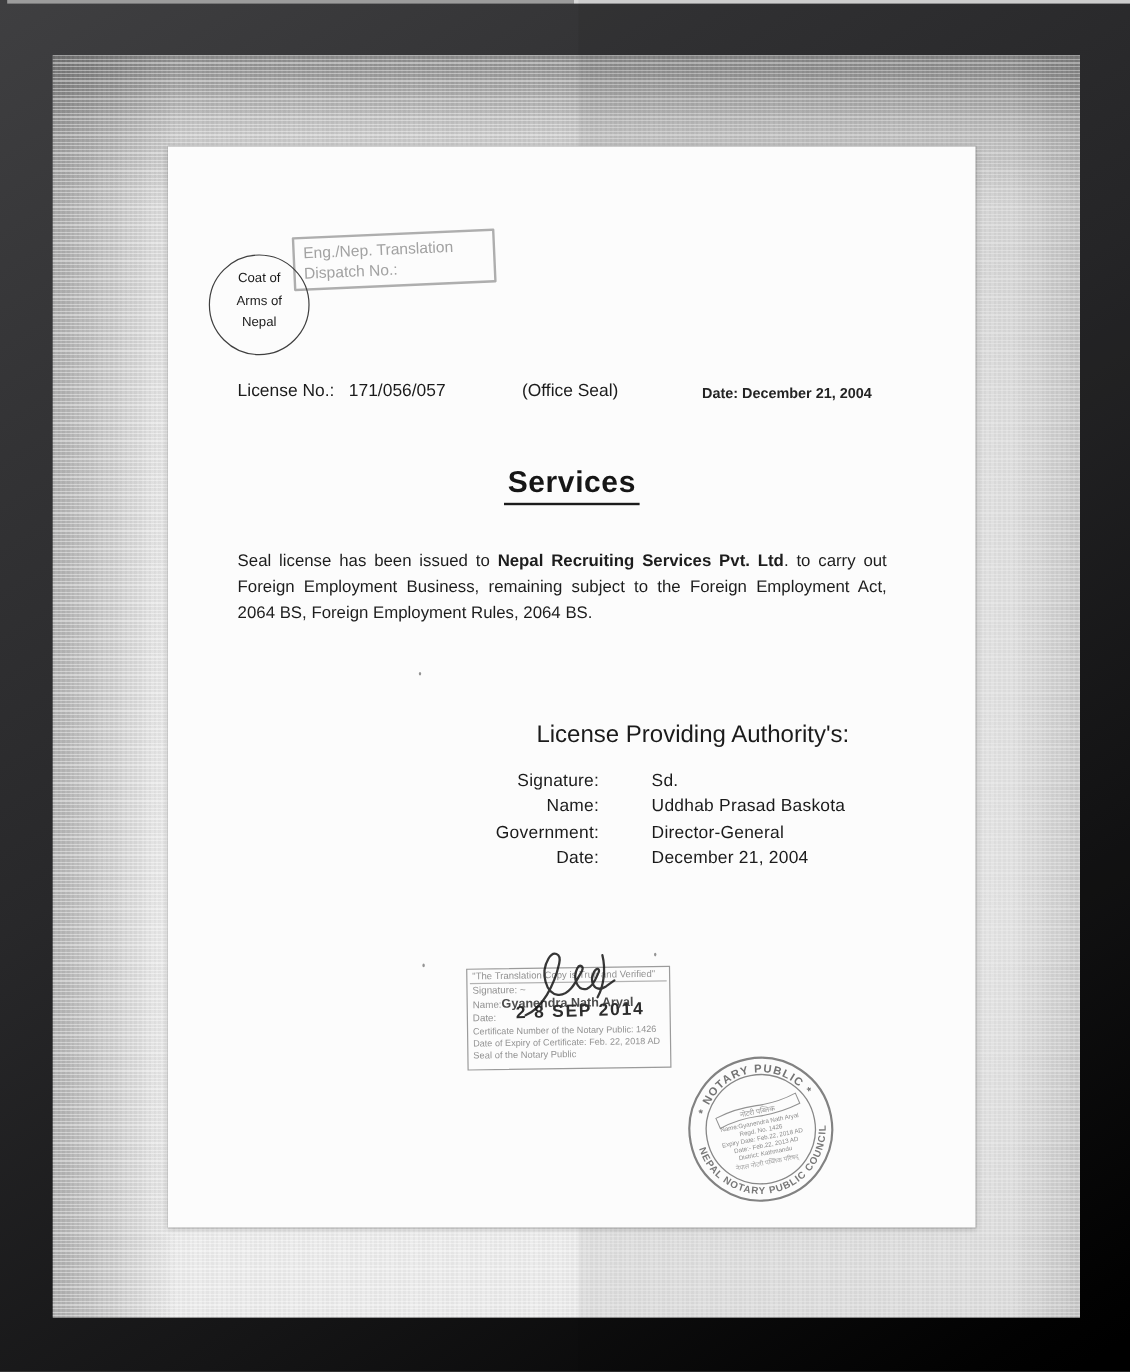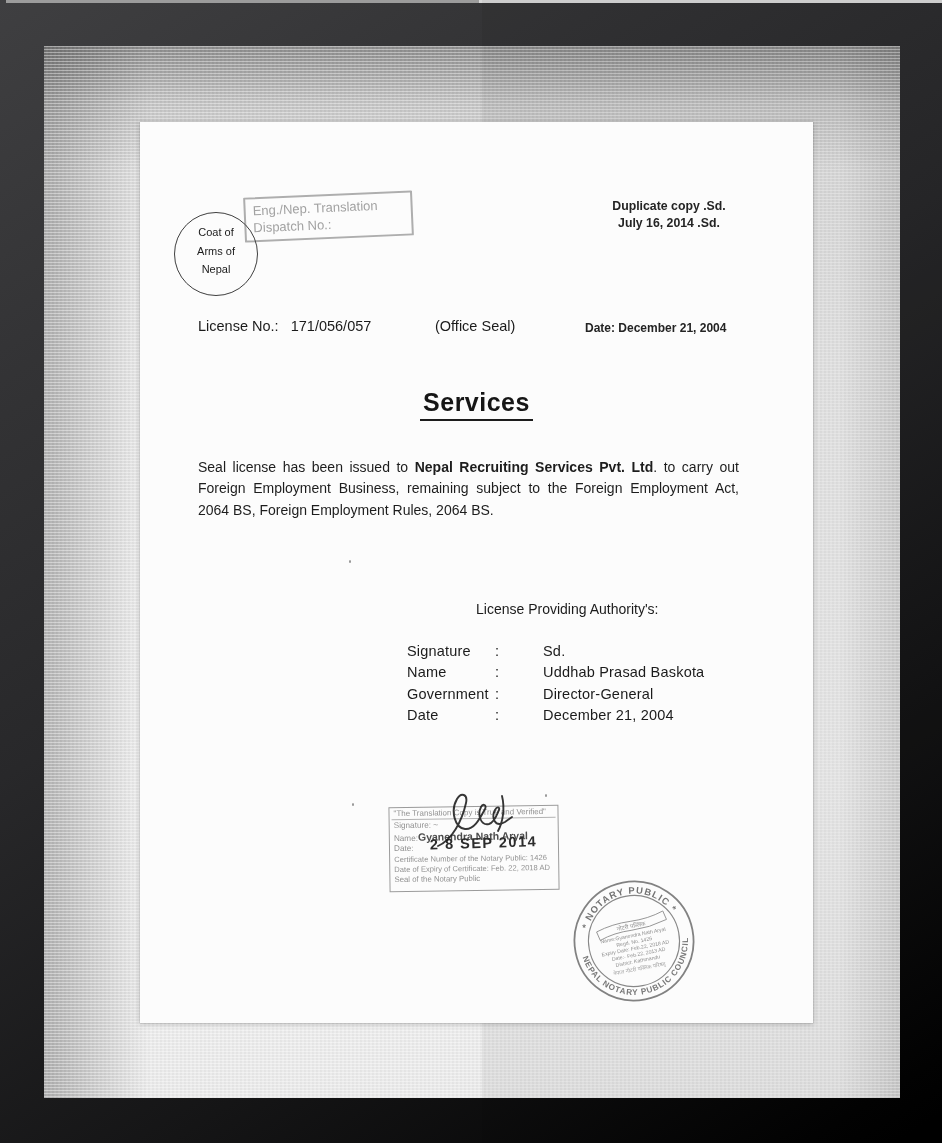--- a/index.html
+++ b/index.html
@@ -72,25 +72,25 @@
   .doc-title{left:0;top:266px;width:100%;text-align:center;}
   .doc-title span{
     display:inline-block;font-size:25px;font-weight:700;letter-spacing:.5px;color:#161616;
     border-bottom:2.5px solid #1c1c1c;padding:0 3px 2px 3px;
   }
 
   .body-par{left:58px;top:335px;width:541px;font-size:14px;line-height:21.4px;
     text-align:justify;color:#1d1d1d;}
   .body-par .co{font-weight:700;}
 
-  .auth-head{left:307px;top:479px;font-size:14px;color:#1b1b1b;margin-left:29px;}
+  .auth-head{left:307px;top:479px;font-size:20px;color:#1b1b1b;}
 
   .auth-rows{left:267px;top:519px;font-size:14.5px;line-height:21.3px;color:#1b1b1b;letter-spacing:.2px;}
   .arow{display:flex;}
-  .arow .lbl{width:88px;}
+  .arow .lbl{width:88px;text-align:right;}
   .arow .cln{width:10px;}
   .arow .val{margin-left:38px;}
 
   
   .nbox{
     left:249px;top:684px;width:168px;height:83px;
     border:1.5px solid #9b9b9b;transform:rotate(-.8deg);
     color:#929292;font-size:8.2px;
   }
   .nline{position:absolute;left:4px;right:2px;white-space:nowrap;overflow:visible;}
@@ -123,24 +123,20 @@
   <div class="matte"></div>
   <div class="seam"></div>
 
   <div class="paper">
 
     <div class="abs trans-stamp">
       <div>Eng./Nep. Translation</div>
       <div>Dispatch No.:</div>
     </div>
 
-    <div class="abs dup-note">
-      <div>Duplicate copy .Sd.</div>
-      <div>July 16, 2014 .Sd.</div>
-    </div>
 
     <div class="abs coat">
       <div>Coat of</div>
       <div>Arms of</div>
       <div>Nepal</div>
     </div>
 
 
     <div class="abs lic-no">
       <span>License No.:</span>

